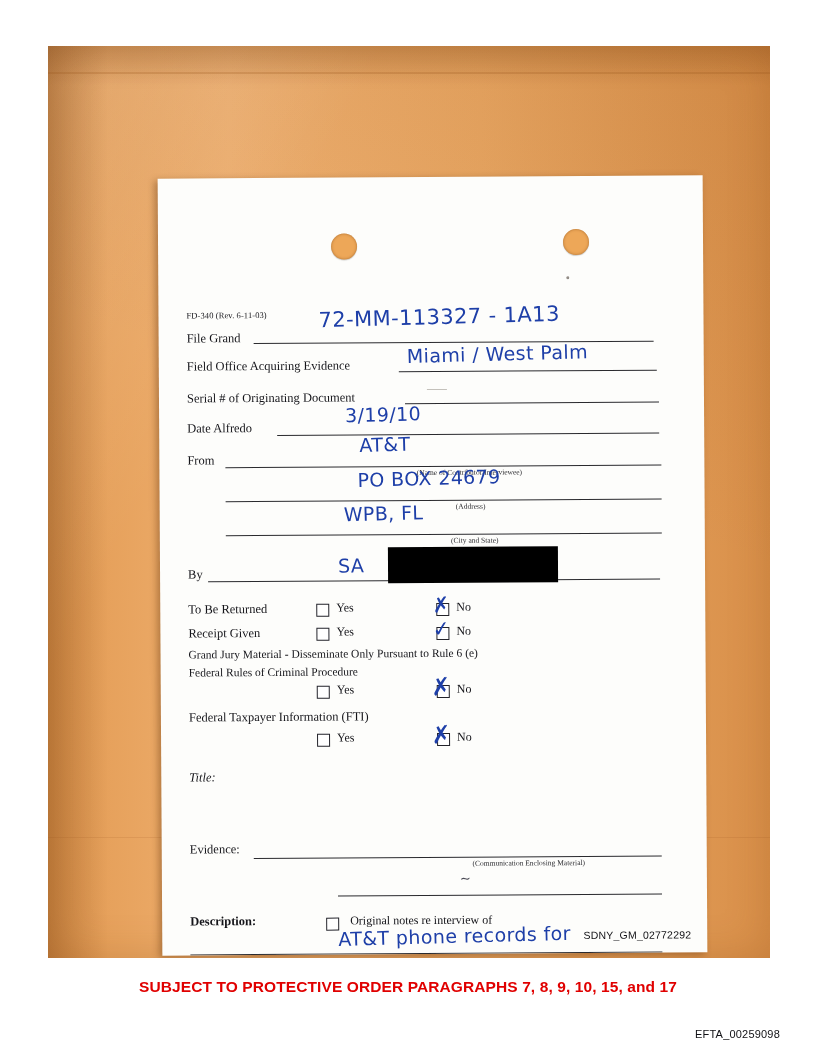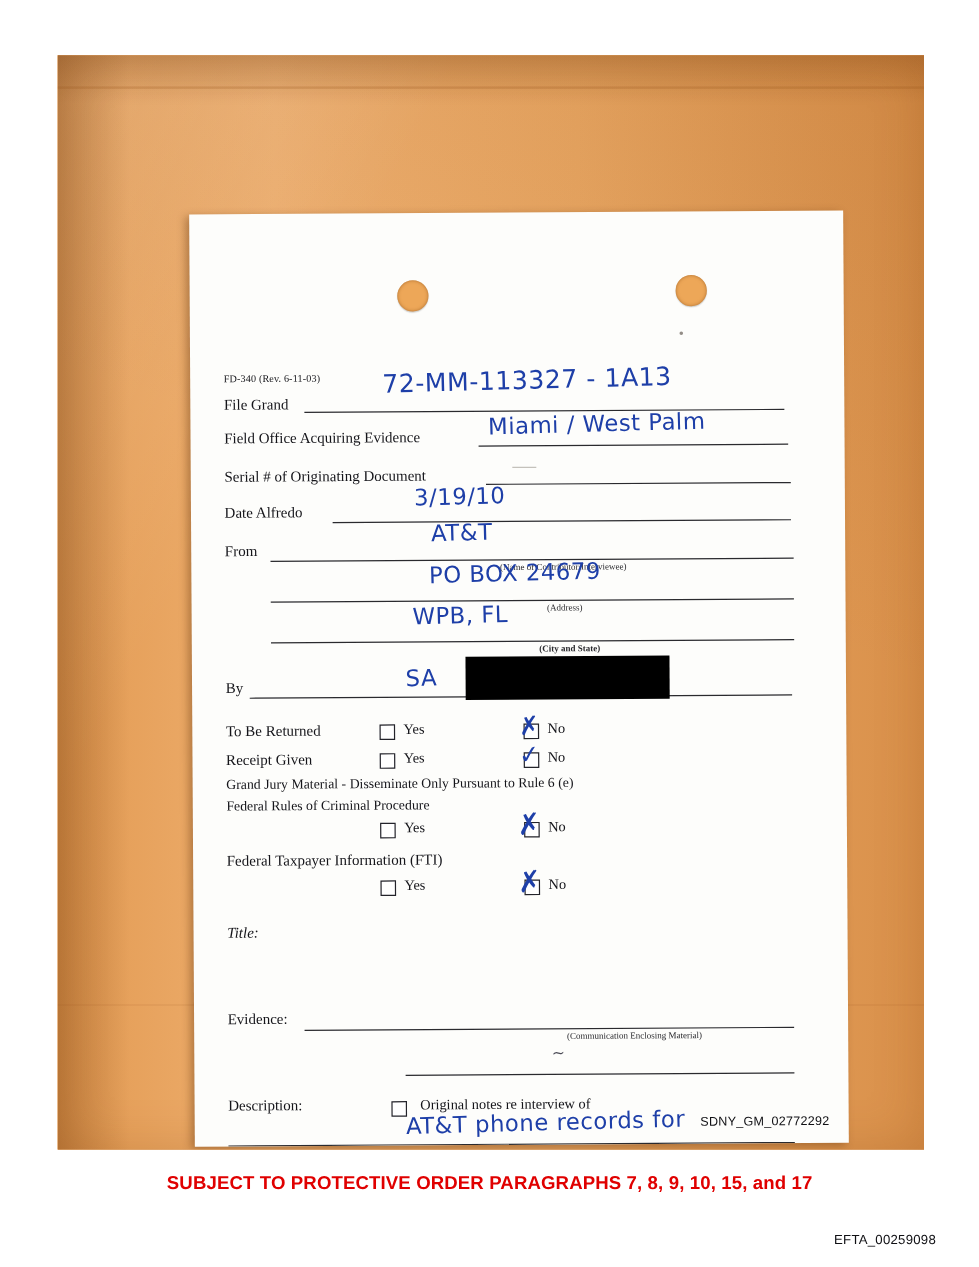--- a/index.html
+++ b/index.html
@@ -249,21 +249,21 @@
       <div class="rule" style="left:66px; top:289px; width:436px;"></div>
       <div class="hand" style="left:200px; top:256px;">AT&amp;T</div>
       <div class="subcap" style="left:200px; top:291px; width:220px;">(Name of Contributor/Interviewee)</div>
 
       <div class="rule" style="left:66px; top:323px; width:436px;"></div>
       <div class="hand" style="left:198px; top:290px;">PO BOX 24679</div>
       <div class="subcap" style="left:256px; top:325px; width:110px;">(Address)</div>
 
       <div class="rule" style="left:66px; top:357px; width:436px;"></div>
       <div class="hand" style="left:184px; top:325px;">WPB, FL</div>
-      <div class="subcap" style="left:250px; top:359px; width:130px;font-weight:bold;">(City and State)</div>
+      <div class="subcap" style="left:250px; top:359px; width:130px;">(City and State)</div>
 
       <div class="row" style="top:386px;">
         <span class="lbl">By</span>
       </div>
       <div class="rule" style="left:48px; top:403px; width:452px;"></div>
       <div class="hand" style="left:178px; top:377px;">SA</div>
       <div class="redact" style="left:228px; top:370px; width:170px; height:36px;"></div>
 
       <div style="position:absolute; left:28px; top:424px;" class="lbl">To Be Returned</div>
       <div class="cbox" style="left:156px; top:426px;"></div>
@@ -295,21 +295,21 @@
       <div class="cbtext" style="left:296px; top:553px;">No</div>
 
       <div style="position:absolute; left:28px; top:592px;font-style:italic;" class="lbl">Title:</div>
 
       <div style="position:absolute; left:28px; top:664px;" class="lbl">Evidence:</div>
       <div class="rule" style="left:92px; top:680px; width:408px;"></div>
       <div class="subcap" style="left:252px; top:682px; width:230px;">(Communication Enclosing Material)</div>
       <div class="rule" style="left:176px; top:718px; width:324px;"></div>
       <div class="hand sm" style="left:298px; top:694px; font-size:13px; color:#4a4a55;">~</div>
 
-      <div style="position:absolute; left:28px; top:736px;" class="lbl">Description:</div>
+      <div style="position:absolute; left:28px; top:736px;font-weight:bold;" class="lbl">Description:</div>
       <div class="cbox" style="left:164px; top:740px;"></div>
       <div class="cbtext" style="left:188px; top:736px;">Original notes re interview of</div>
 
       <div class="rule" style="left:28px; top:776px; width:472px;"></div>
       <div class="hand" style="left:176px; top:748px;">AT&amp;T phone records for</div>
 
       <div class="hand" style="left:60px; top:778px;">Subj. Alfredo Rodriguez,  July 1, 2009 -</div>
 
       <div class="bates">SDNY_GM_02772292</div>
     </div>

